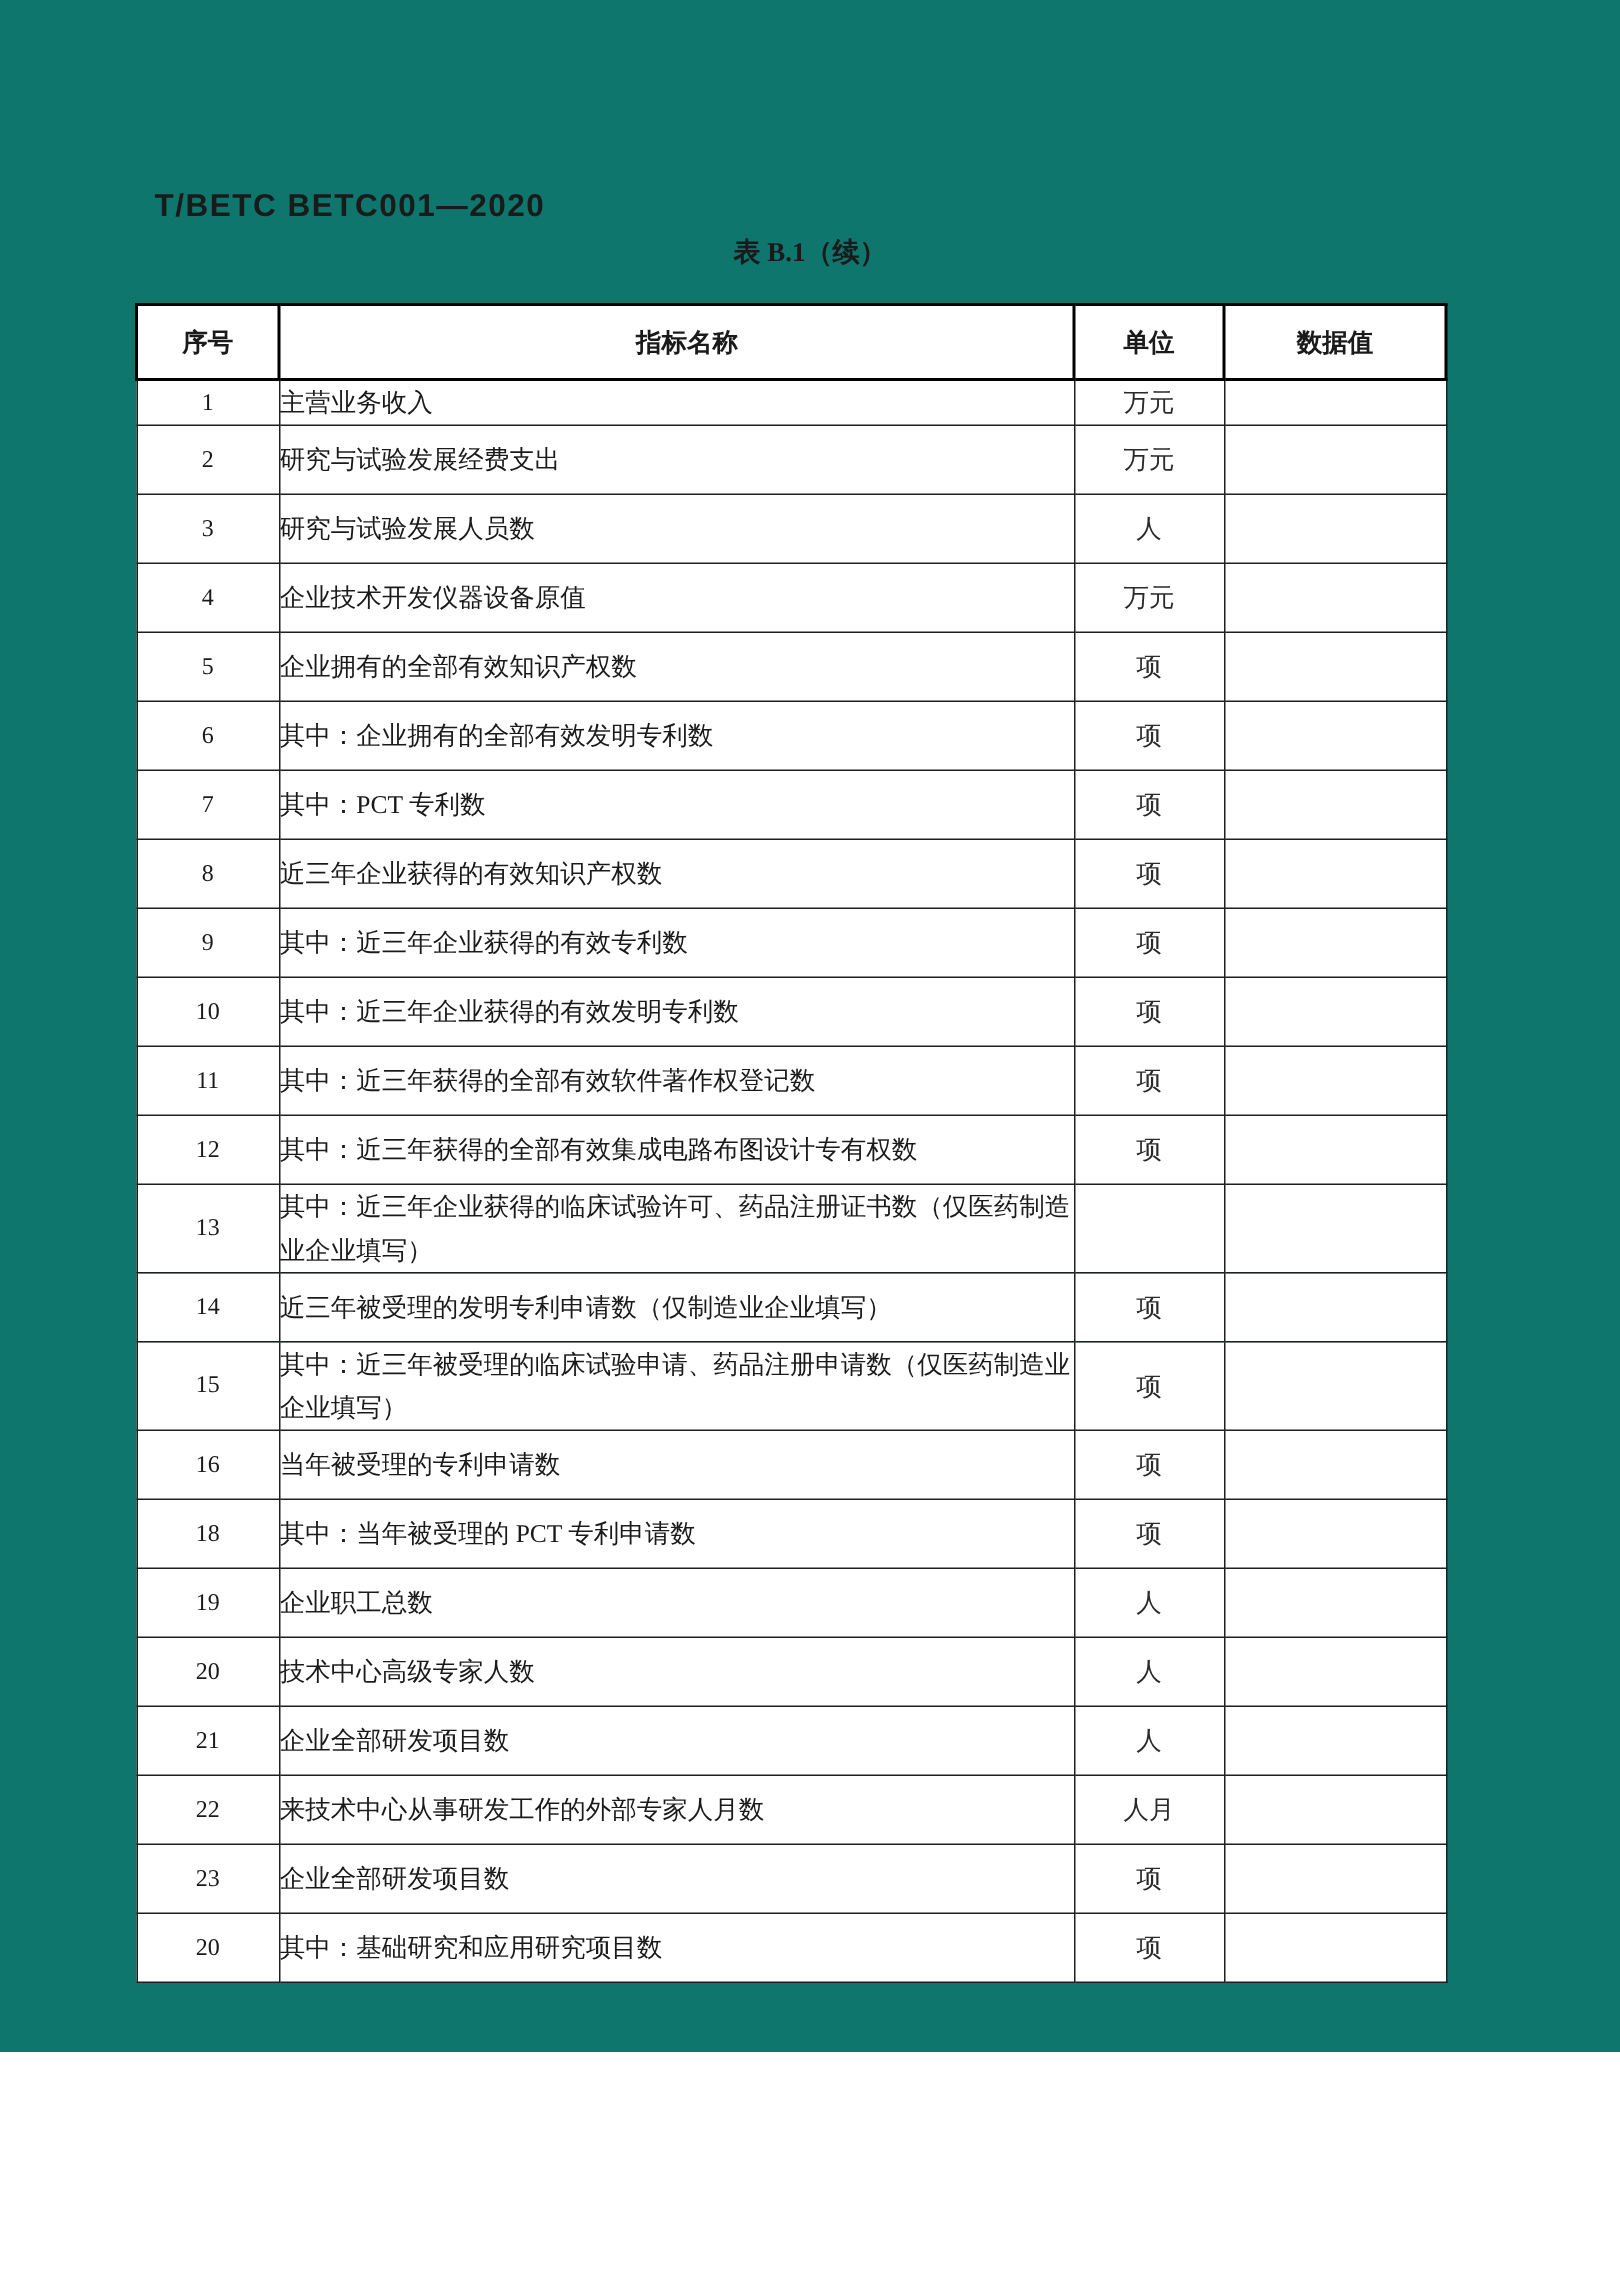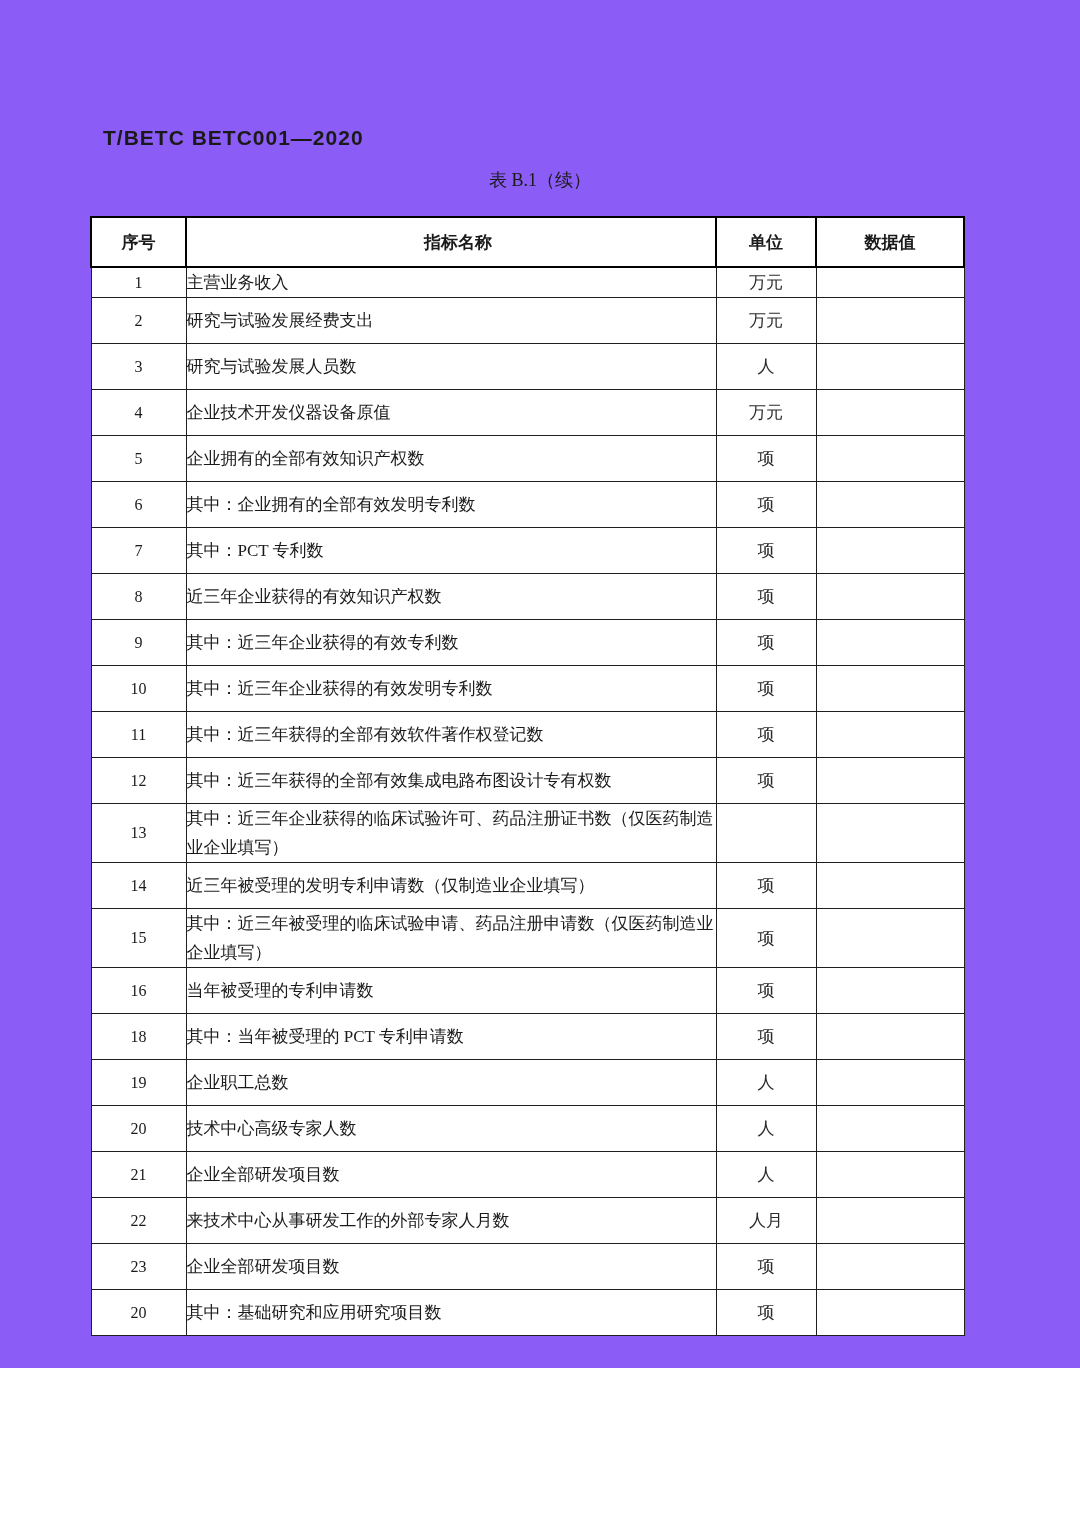--- a/index.html
+++ b/index.html
@@ -4,50 +4,50 @@
 <style>
   html, body {
     margin: 0;
     padding: 0;
     background: #ffffff;
   }
   .page {
     position: relative;
     width: 1080px;
     height: 1368px;
-    background: #8b5cf6;
+    background: #0f766e;
     overflow: hidden;
     font-family: "Liberation Serif", serif;
     color: #1a1a1a;
   }
   .doc-code {
     position: absolute;
     left: 103px;
     top: 126px;
     font-family: "Liberation Sans", sans-serif;
     font-weight: bold;
     font-size: 21px;
     letter-spacing: 1px;
     color: #1a1a1a;
     white-space: nowrap;
   }
   .table-title {
     position: absolute;
     left: 0;
-    top: 168px;
+    top: 156px;
     width: 100%;
     text-align: center;
-    font-weight: normal;
+    font-weight: bold;
     font-size: 18px;
     color: #1a1a1a;
   }
   table.indicator-table {
     position: absolute;
     left: 90px;
-    top: 216px;
+    top: 202px;
     width: 873px;
     border-collapse: collapse;
     table-layout: fixed;
     font-size: 17px;
   }
   table.indicator-table col.c-no    { width: 95px;  }
   table.indicator-table col.c-name  { width: 530px; }
   table.indicator-table col.c-unit  { width: 100px; }
   table.indicator-table col.c-value { width: 148px; }
   table.indicator-table th {

